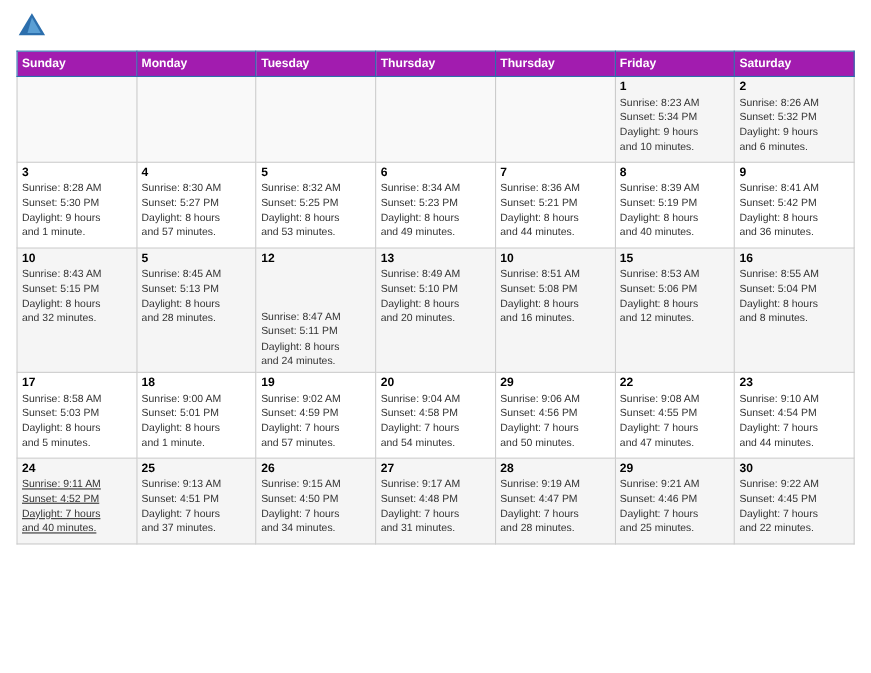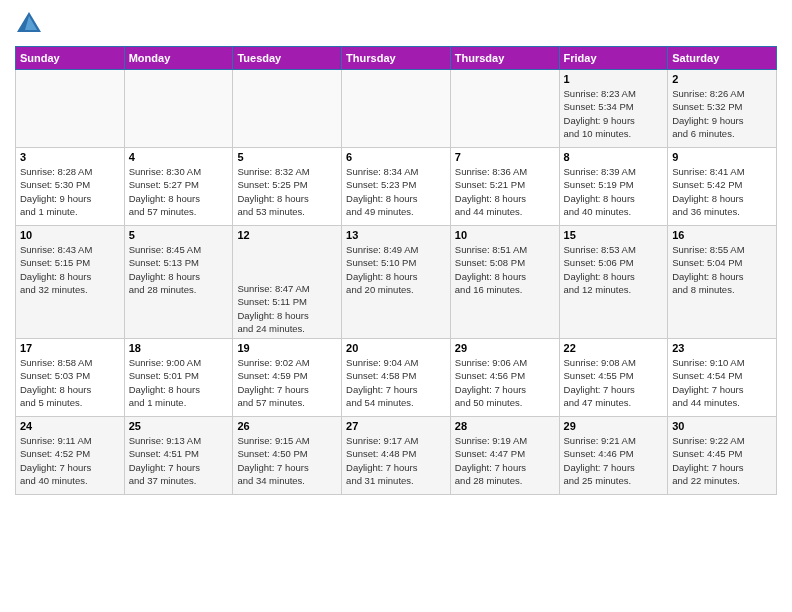--- a/index.html
+++ b/index.html
@@ -297,21 +297,21 @@
             <span class="day-num">23</span>
             <div class="day-info" style="white-space: pre-line;">Sunrise: 9:10 AM
 Sunset: 4:54 PM
 Daylight: 7 hours
 and 44 minutes.</div>
           </td>
         </tr>
         <tr>
           <td>
             <span class="day-num">24</span>
-            <div class="day-info" style="white-space: pre-line;">Sunrise: 9:11 AM
+            <div class="day-info" style="white-space: pre-line; text-decoration: underline;">Sunrise: 9:11 AM
 Sunset: 4:52 PM
 Daylight: 7 hours
 and 40 minutes.</div>
           </td>
           <td>
             <span class="day-num">25</span>
             <div class="day-info" style="white-space: pre-line;">Sunrise: 9:13 AM
 Sunset: 4:51 PM
 Daylight: 7 hours
 and 37 minutes.</div>

